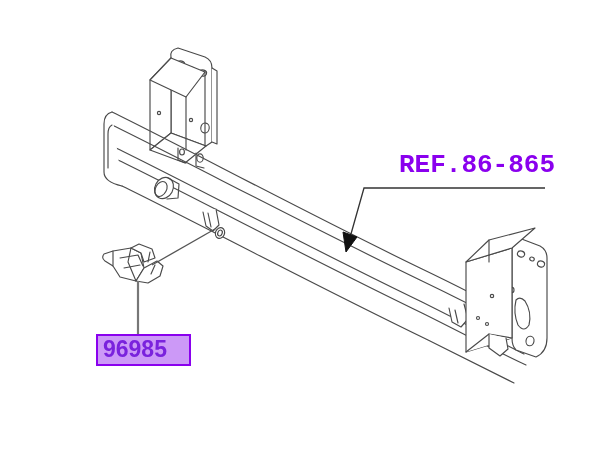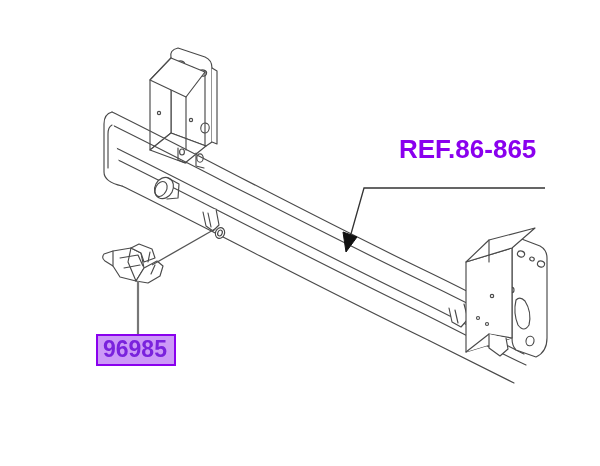--- a/index.html
+++ b/index.html
@@ -22,34 +22,34 @@
     position: absolute;
     left: 0;
     top: 0;
     width: 600px;
     height: 466px;
     display: block;
   }
   .callout-ref {
     position: absolute;
     left: 399px;
-    top: 136px;
+    top: 152px;
     font-size: 26px;
     font-weight: bold;
     letter-spacing: 0px;
     color: #8a00ee;
     white-space: nowrap;
-    font-family: Liberation Sans, sans-serif;
+    font-family: Liberation Mono, monospace;
     line-height: 1;
   }
   .callout-part {
     position: absolute;
     left: 96px;
     top: 334px;
-    padding: 2px 7px 3px 5px;
+    padding: 2px 22px 3px 5px;
     background: #cc99f7;
     border: 2px solid #8a00ee;
     color: #7a22dd;
     font-size: 23px;
     font-weight: bold;
     line-height: 1;
     white-space: nowrap;
     font-family: "Liberation Sans", sans-serif;
     box-sizing: border-box;
   }

